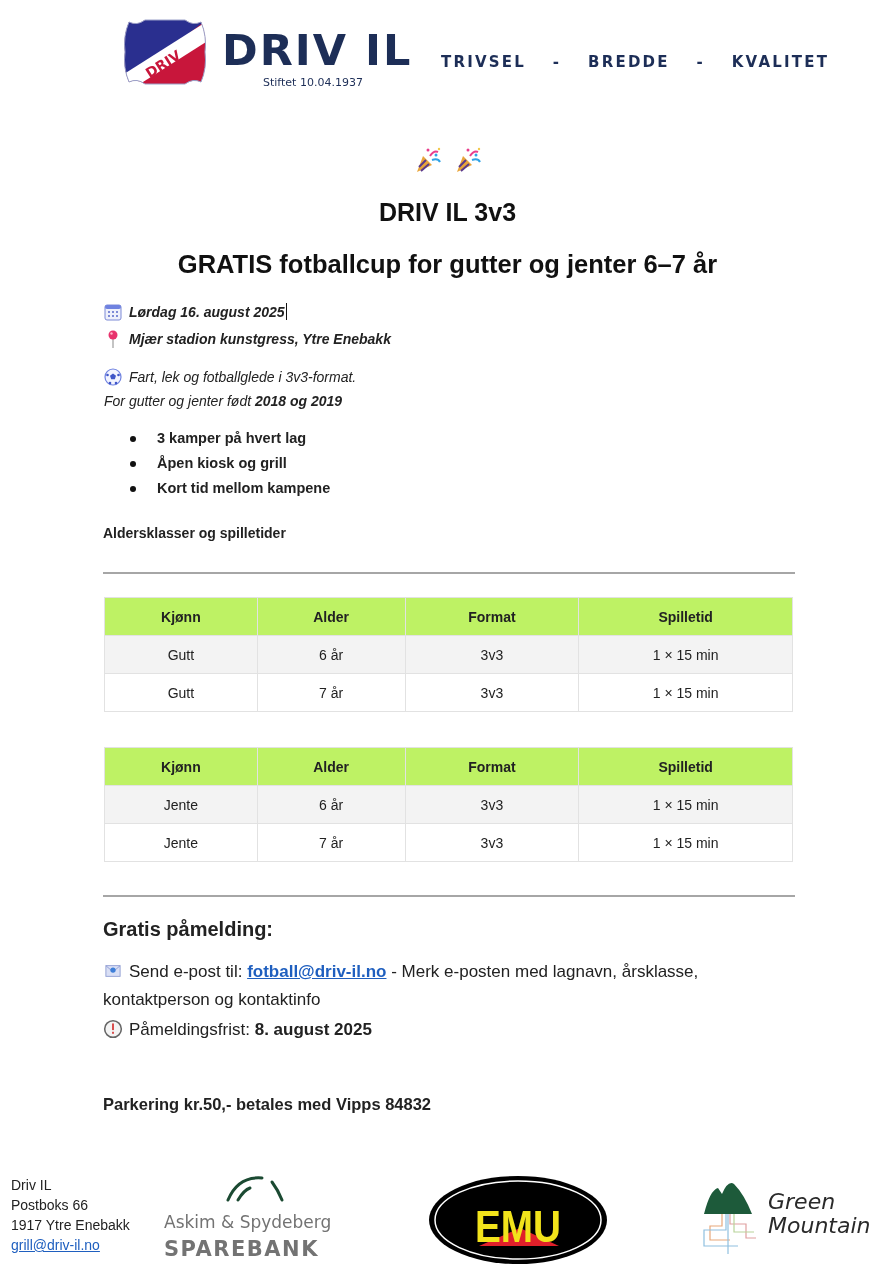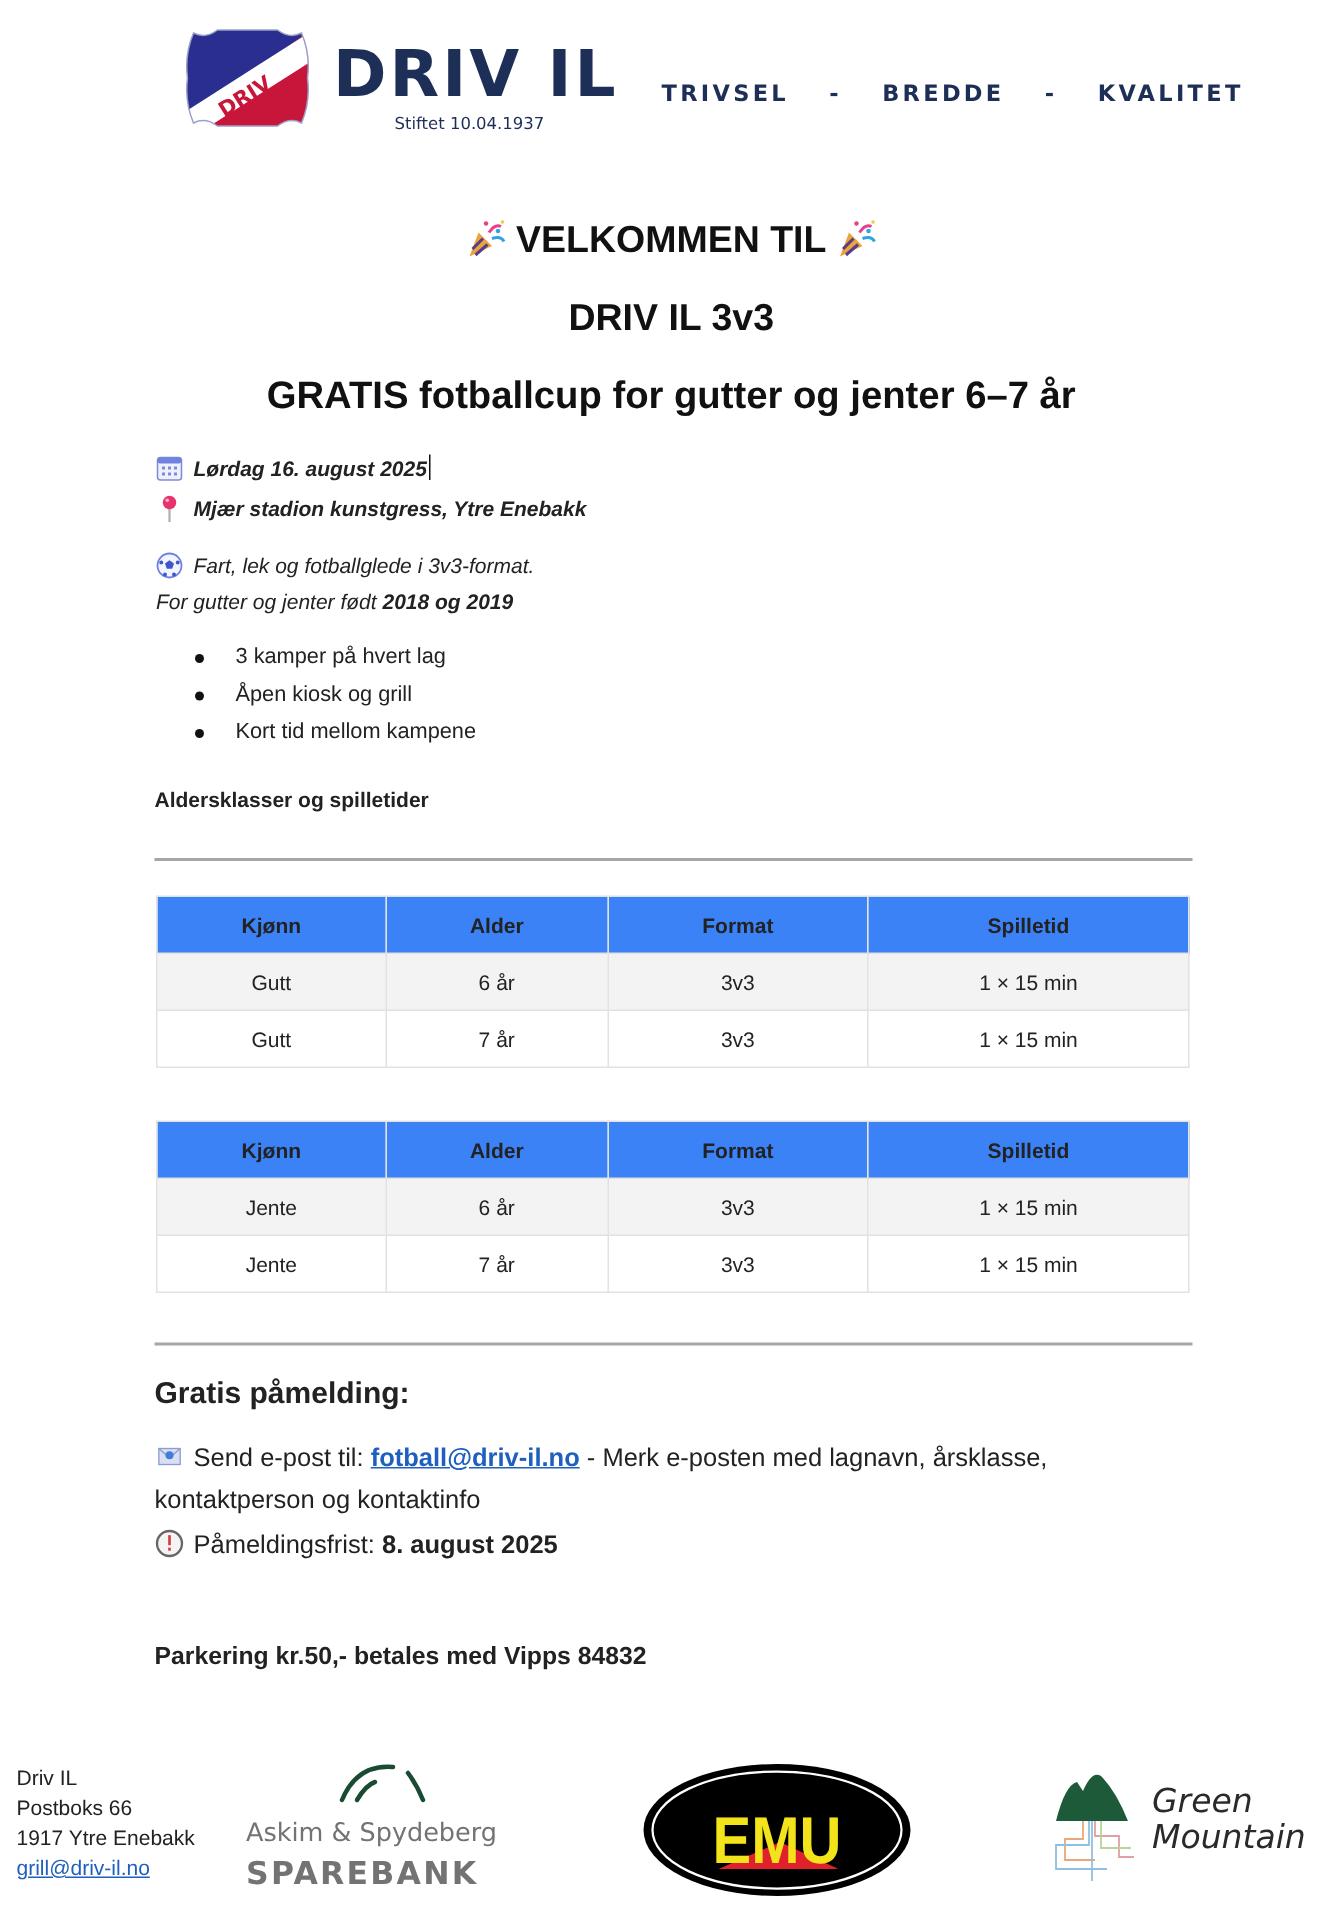--- a/index.html
+++ b/index.html
@@ -22,32 +22,32 @@
     .title3 { top: 246px; font-size: 25.5px; line-height: 36px; }
     .party { display: inline-block; width: 28px; height: 28px; vertical-align: -5px; margin: 0 6px; }
 
     
     .info { left: 104px; font-size: 14px; line-height: 20px; color: #222; font-style: italic; }
     .info b { font-weight: bold; }
     .ico { display: inline-block; width: 18px; height: 18px; vertical-align: -4px; margin-right: 7px; }
     .cursor { display: inline-block; width: 1px; height: 17px; background: #111; vertical-align: -3px; margin-left: 1px; }
 
     .bullets { left: 130px; top: 426px; margin: 0; padding: 0; list-style: none; }
-    .bullets li { font-size: 14.5px; font-weight: normal; line-height: 25px; color: #222; position: relative; padding-left: 27px; }
+    .bullets li { font-size: 14.5px; font-weight: bold; line-height: 25px; color: #222; position: relative; padding-left: 27px; }
     .bullets li::before { content: ""; position: absolute; left: 0; top: 10px; width: 6px; height: 6px; border-radius: 50%; background: #111; }
 
     .section-label { left: 103px; top: 525px; font-size: 14px; font-weight: bold; color: #222; }
 
     .hr { left: 103px; width: 692px; height: 2px; background: #a6a6a6; }
 
     
     table.sched { position: absolute; left: 104px; width: 689px; border-collapse: collapse;
                   font-family: "Liberation Sans", sans-serif; font-size: 14px; color: #222; }
     table.sched th, table.sched td { border: 1px solid #e2e2e2; text-align: center; height: 37px; padding: 0; }
-    table.sched th { font-weight: bold; background: #3b82f6; }
+    table.sched th { font-weight: bold; background: #bef264; }
     table.sched tr.shade td { background: #f3f3f3; }
 
     .reg-title { left: 103px; top: 918px; font-size: 20px; font-weight: bold; color: #222; }
     .reg-line { left: 103px; font-size: 17px; line-height: 28px; color: #222; width: 700px; }
     .reg-line a { color: #1f5fbf; font-weight: bold; text-decoration: underline; }
     .parking { left: 103px; top: 1095px; font-size: 16.5px; font-weight: bold; color: #222; }
 
     
     .address { left: 11px; top: 1175px; font-size: 14px; line-height: 20px; color: #222; }
     .address a { color: #1f5fbf; text-decoration: underline; }
@@ -84,21 +84,21 @@
 <div class="abs title title1">
   <svg class="party" viewBox="0 0 28 28">
     <polygon points="3,26 9,10 18,19" fill="#e9a53a"></polygon>
     <line x1="5" y1="21" x2="12" y2="14" stroke="#5a3a8c" stroke-width="2"></line>
     <line x1="7" y1="25" x2="15" y2="18" stroke="#5a3a8c" stroke-width="2"></line>
     <circle cx="14" cy="4" r="1.5" fill="#e83e8c"></circle>
       <circle cx="22" cy="9" r="1.5" fill="#2fa3e6"></circle>
     <path d="M16 10 Q20 4 24 6" stroke="#e83e8c" stroke-width="2" fill="none"></path>
     <path d="M18 14 Q24 12 26 16" stroke="#2fa3e6" stroke-width="2" fill="none"></path>
     <circle cx="25" cy="3" r="1.2" fill="#f2c94c"></circle>
-  </svg><span>VELKOMMEN TIL</span><svg class="party" viewBox="0 0 28 28">
+  </svg><svg class="party" viewBox="0 0 28 28">
     <polygon points="3,26 9,10 18,19" fill="#e9a53a"></polygon>
     <line x1="5" y1="21" x2="12" y2="14" stroke="#5a3a8c" stroke-width="2"></line>
     <line x1="7" y1="25" x2="15" y2="18" stroke="#5a3a8c" stroke-width="2"></line>
     <circle cx="14" cy="4" r="1.5" fill="#e83e8c"></circle>
       <circle cx="22" cy="9" r="1.5" fill="#2fa3e6"></circle>
     <path d="M16 10 Q20 4 24 6" stroke="#e83e8c" stroke-width="2" fill="none"></path>
     <path d="M18 14 Q24 12 26 16" stroke="#2fa3e6" stroke-width="2" fill="none"></path>
     <circle cx="25" cy="3" r="1.2" fill="#f2c94c"></circle>
   </svg>
 </div>

